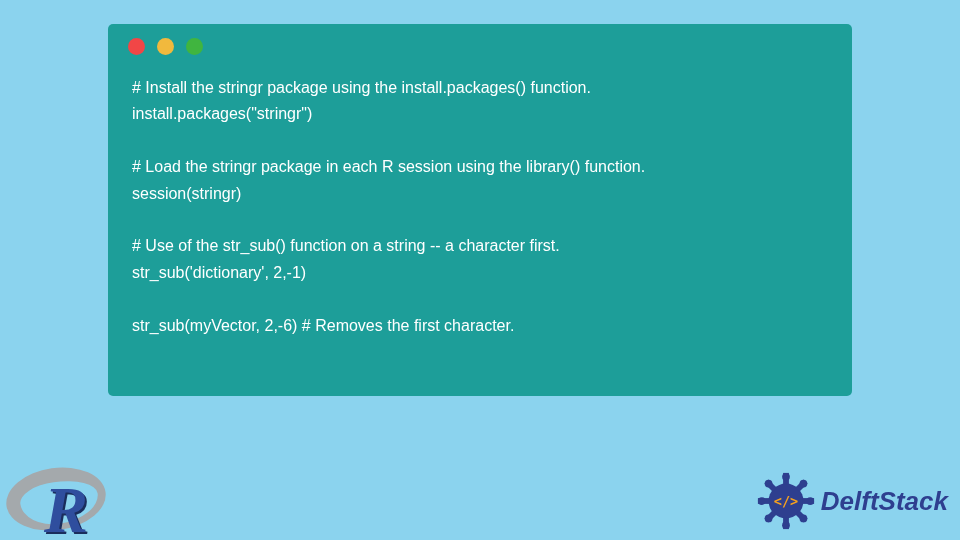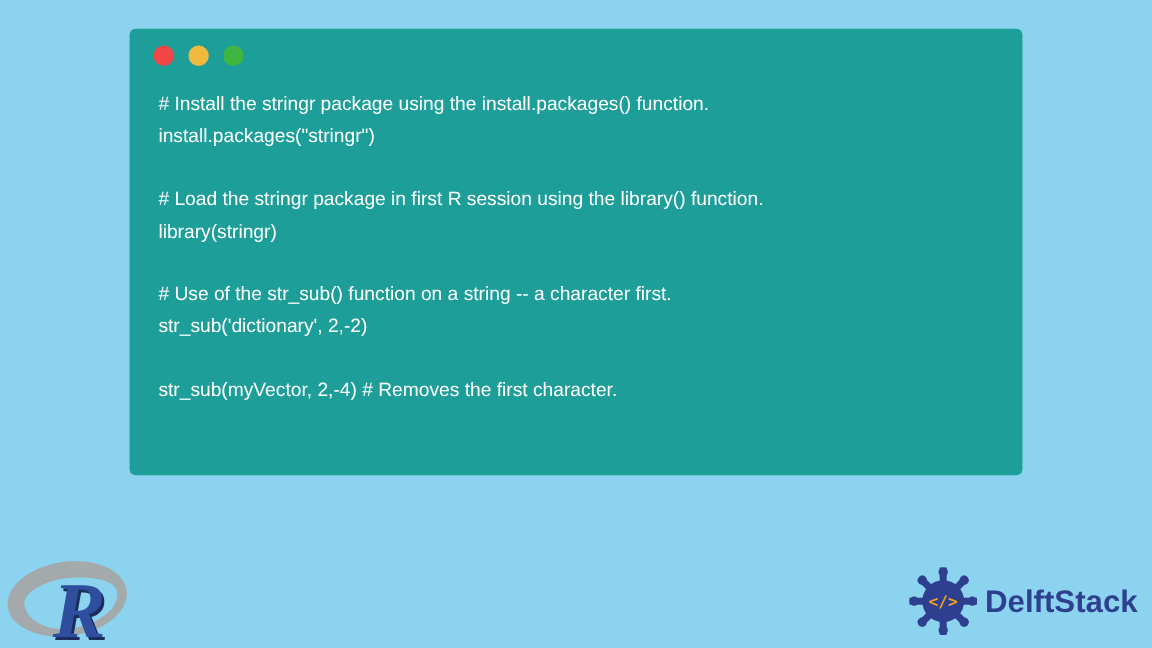--- a/index.html
+++ b/index.html
@@ -80,42 +80,43 @@
     .delft-badge {
       width: 62px; height: 62px;
       position: relative;
     }
     .delft-badge svg { width: 62px; height: 62px; }
     .delft-text {
       font-size: 26px;
       font-weight: 600;
       color: #2e3f8f;
       font-family: Arial, sans-serif;
+      font-style: italic;
     }
   </style>
 </head>
 <body>
 
 <div class="code-window">
   <div class="traffic-lights">
     <div class="dot dot-red"></div>
     <div class="dot dot-yellow"></div>
     <div class="dot dot-green"></div>
   </div>
   <div class="code-lines">
     <span class="code-line"># Install the stringr package using the install.packages() function.</span>
     <span class="code-line">install.packages("stringr")</span>
     <div class="blank"></div>
-    <span class="code-line"># Load the stringr package in first R session using the library() function.</span>
-    <span class="code-line">library(stringr)</span>
+    <span class="code-line"># Load the stringr package in each R session using the library() function.</span>
+    <span class="code-line">session(stringr)</span>
     <div class="blank"></div>
     <span class="code-line"># Use of the str_sub() function on a string -- a character first.</span>
-    <span class="code-line">str_sub('dictionary', 2,-2)</span>
+    <span class="code-line">str_sub('dictionary', 2,-1)</span>
     <div class="blank"></div>
-    <span class="code-line">str_sub(myVector, 2,-4) # Removes the first character.</span>
+    <span class="code-line">str_sub(myVector, 2,-6) # Removes the first character.</span>
   </div>
 </div>
 
 <div class="r-logo">
   <div class="r-ellipse"></div>
   <div class="r-letter">R</div>
 </div>
 
 <div class="delft-logo">
   <div class="delft-badge">

